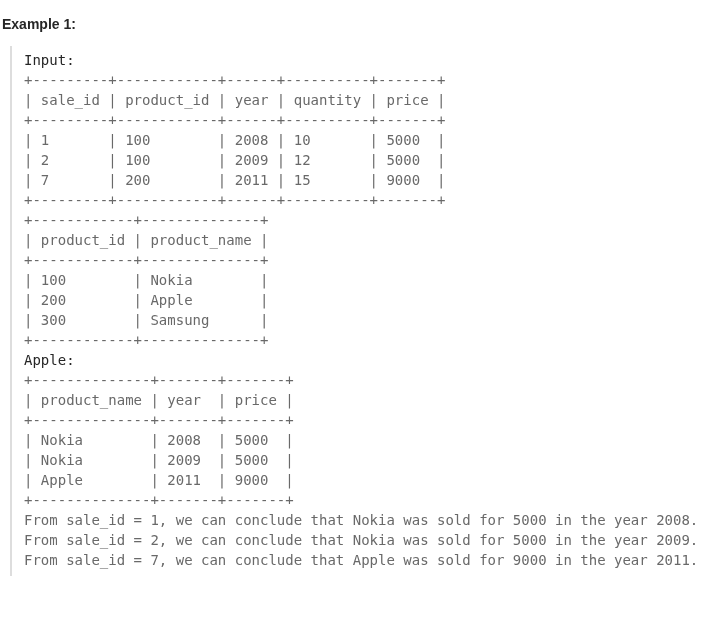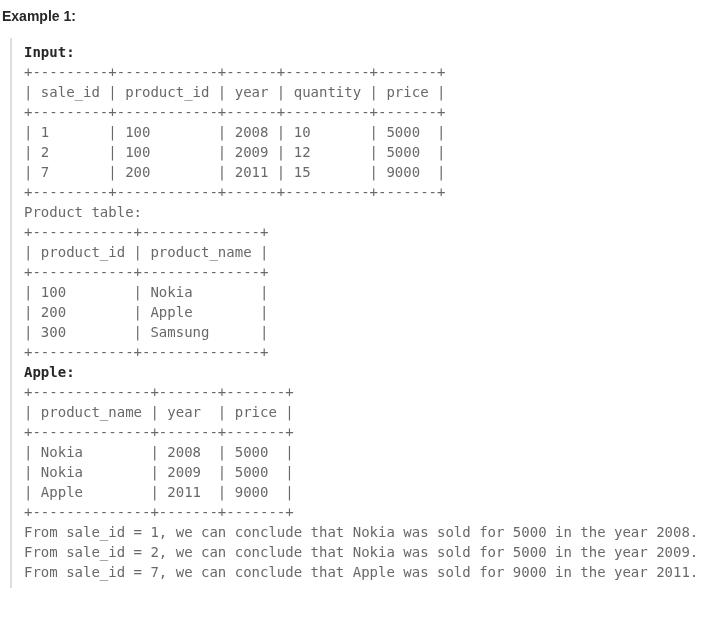--- a/index.html
+++ b/index.html
@@ -8,61 +8,61 @@
     --block-border:#dddddd;
     --page-bg:#ffffff;
   }
   html,body{margin:0;padding:0;}
   body{
     width:728px;height:635px;
     background:var(--page-bg,#fff);
     font-family:"Liberation Sans",sans-serif;
     overflow:hidden;
   }
-  .page{padding:8px 0 0 2px;}
+  .page{padding:16px 0 0 2px;}
   .heading{
     font-size:14px;
     font-weight:bold;
     color:var(--text-primary,#262626);
     line-height:16px;
     margin:0 0 14px 0;
   }
   pre.example-block{
     margin:0 0 0 8px;
     border-left:2px solid var(--block-border,#ddd);
     padding:4px 0 6px 12px;
     font-family:"DejaVu Sans Mono",monospace;
     font-size:14px;
     line-height:20px;
     color:var(--text-code,#696969);
     white-space:pre;
   }
   pre.example-block .lbl{
     display:block;
-    font-weight:bold;
+    font-weight:normal;
     color:var(--text-primary,#262626);
   }
   pre.example-block .cap,
   pre.example-block .ascii,
   pre.example-block .expl{
     display:block;
   }
 </style>
 </head>
 <body>
 
 <div class="page">
     <div class="heading">Example 1:</div>
     <pre class="example-block"><strong class="lbl">Input:</strong><span class="ascii">+---------+------------+------+----------+-------+
 | sale_id | product_id | year | quantity | price |
 +---------+------------+------+----------+-------+
 | 1       | 100        | 2008 | 10       | 5000  |
 | 2       | 100        | 2009 | 12       | 5000  |
 | 7       | 200        | 2011 | 15       | 9000  |
-+---------+------------+------+----------+-------+</span><span class="cap">Product table:</span><span class="ascii">+------------+--------------+
++---------+------------+------+----------+-------+</span><span class="ascii">+------------+--------------+
 | product_id | product_name |
 +------------+--------------+
 | 100        | Nokia        |
 | 200        | Apple        |
 | 300        | Samsung      |
 +------------+--------------+</span><strong class="lbl">Apple:</strong><span class="ascii">+--------------+-------+-------+
 | product_name | year  | price |
 +--------------+-------+-------+
 | Nokia        | 2008  | 5000  |
 | Nokia        | 2009  | 5000  |

